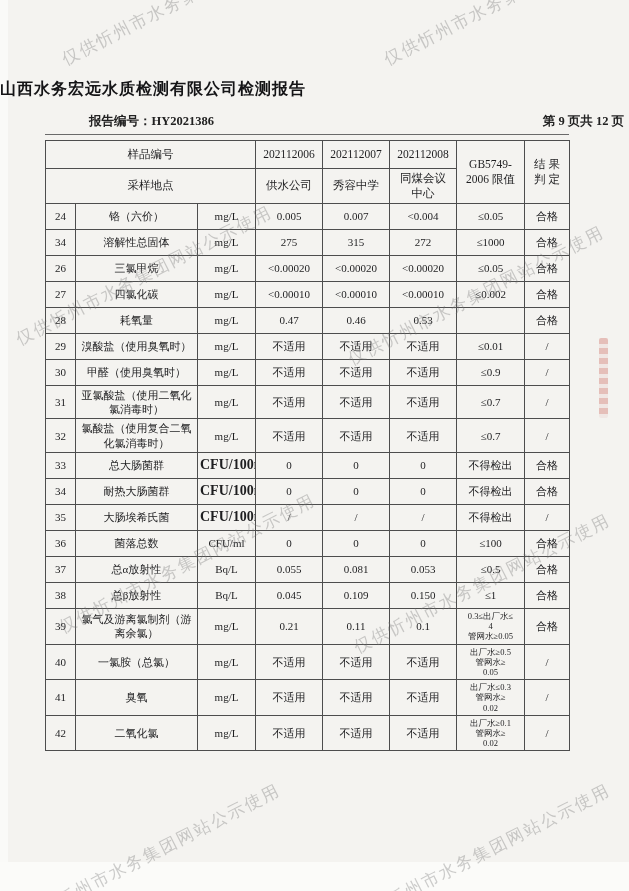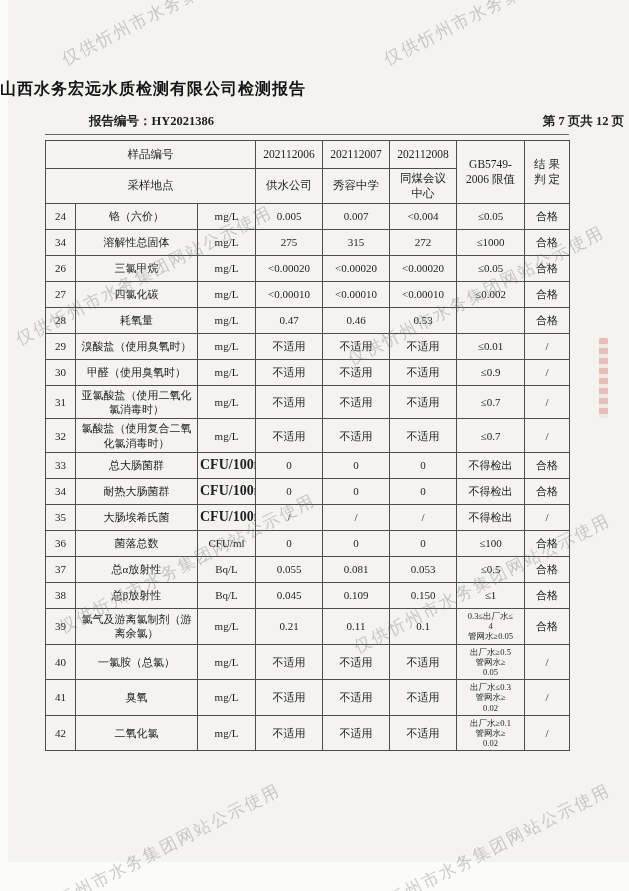--- a/index.html
+++ b/index.html
@@ -74,21 +74,21 @@
 <body>
 
 <div>
   <div class="edge-left"></div>
   <div class="edge-bottom"></div>
 
   <div class="title">山西水务宏远水质检测有限公司检测报告</div>
 
   <div class="meta-row">
     <span>报告编号：HY2021386</span>
-    <span>第 7 页共 12 页</span>
+    <span>第 9 页共 12 页</span>
   </div>
   <div class="rule"></div>
 
   <table class="report">
     <colgroup>
       <col style="width:30px">
         <col style="width:122px">
         <col style="width:58px">
       <col style="width:67px">
         <col style="width:67px">

